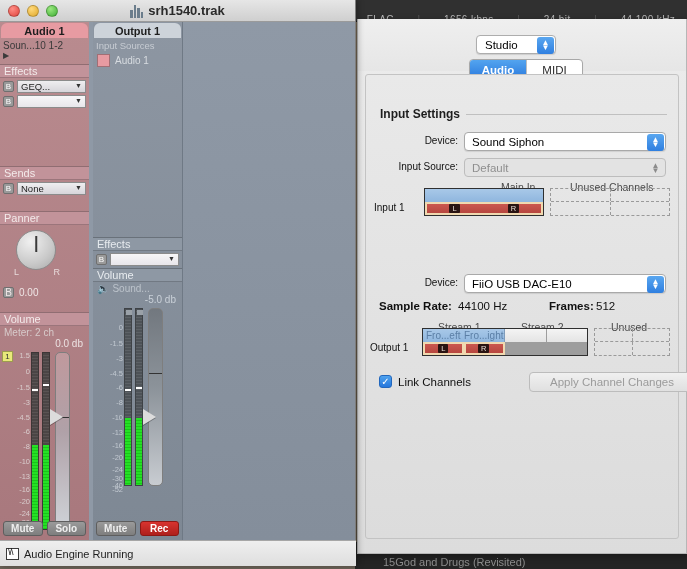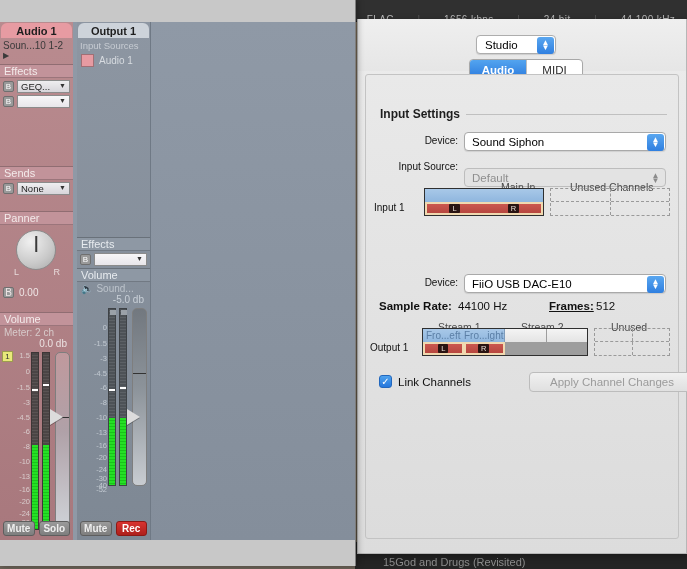--- a/index.html
+++ b/index.html
@@ -174,21 +174,21 @@
   .doc-icon { width: 13px; height: 14px; position: relative; display: inline-block; }
   .doc-icon i {
     position: absolute; bottom: 0; width: 2.5px; background: #6b7d8c;
   }
 
   .daw-body {
     position: absolute; top: 22px; left: 0; right: 0; bottom: 26px;
     background: #8f99a6;
     display: flex;
   }
-  .strip { width: 73px; height: 100%; position: relative; }
+  .strip { width: 89px; height: 100%; position: relative; }
   .strip-a { background: linear-gradient(180deg,#b98b8f,#a8787d); }
   .strip-o { background: linear-gradient(180deg,#8d96a2,#7e8894); margin-left: 4px; }
   .canvas-fill { flex: 1; background: linear-gradient(180deg,#8f99a6,#848e9b); border-left:1px solid #6f7985;}
 
   .strip-hdr {
     height: 15px; display: flex; align-items: center; justify-content: center;
     font-size: 11px; font-weight: bold; color: #1e1e1e;
     border-radius: 6px 6px 0 0; margin: 1px 1px 0 1px;
   }
   .hdr-a { background: #e79ba2; }
@@ -366,21 +366,21 @@
       <div class="row-label" style="left:10px; top:60px; width:82px;">Device:</div>
       <div class="combo" style="left:98px; top:57px; width:202px;">
         <span>Sound Siphon</span>
         <span class="pop-arrow">
             <span>▲</span>
             <span>▼</span>
           </span>
       </div>
 
       <div class="row-label" style="left:10px; top:86px; width:82px;">Input Source:</div>
-      <div class="combo disabled" style="left:98px; top:93px; width:202px;">
+      <div class="combo disabled" style="left:98px; top:83px; width:202px;">
         <span>Default</span>
         <span class="pop-arrow">
             <span>▲</span>
             <span>▼</span>
           </span>
       </div>
 
       <div class="colhdr" style="left:135px; top:106px;">Main In</div>
       <div class="colhdr" style="left:204px; top:106px;">Unused Channels</div>
 
@@ -416,21 +416,21 @@
       <div class="combo" style="left:98px; top:199px; width:202px;">
         <span>FiiO USB DAC-E10</span>
         <span class="pop-arrow">
             <span>▲</span>
             <span>▼</span>
           </span>
       </div>
 
       <div class="static-val" style="left:13px; top:225px; font-weight:bold;">Sample Rate:</div>
       <div class="static-val" style="left:92px; top:225px;">44100 Hz</div>
-      <div class="static-val" style="left:183px; top:225px; font-weight:bold;text-decoration:underline;">Frames:</div>
+      <div class="static-val" style="left:183px; top:225px; font-weight:bold;">Frames:</div>
       <div class="static-val" style="left:230px; top:225px;">512</div>
 
       <div class="colhdr" style="left:72px; top:246px;">Stream 1</div>
       <div class="colhdr" style="left:155px; top:246px;">Stream 2</div>
       <div class="colhdr" style="left:245px; top:246px;">Unused</div>
 
       <div class="row-label" style="left:4px; top:267px; width:62px; text-align:left;">Output 1</div>
 
       <div class="matrix-box" style="left:56px; top:253px; width:166px;">
         <div class="mrow top">
@@ -466,20 +466,36 @@
         <span class="chkbox">✓</span>
         <span>Link Channels</span>
       </div>
 
       <div class="btn-grey" style="left:163px; top:297px; width:166px;">Apply Channel Changes</div>
 
     </div>
   </div>
 
   <div class="daw">
+    <div class="titlebar">
+      <div class="lights">
+        <div class="light l-red"></div>
+        <div class="light l-yel"></div>
+        <div class="light l-grn"></div>
+      </div>
+      <div class="title-mid">
+        <span class="doc-icon">
+          <i style="left:0; height:8px;"></i>
+            <i style="left:3.5px; height:13px;"></i>
+            <i style="left:7px; height:10px;"></i>
+            <i style="left:10.5px; height:6px;"></i>
+        </span>
+        <span>srh1540.trak</span>
+      </div>
+    </div>
 
     <div class="daw-body">
 
       <div class="strip strip-a">
         <div class="strip-hdr hdr-a">Audio 1</div>
         <div class="strip-sub">Soun...10 1-2</div>
         <div class="tri">▶</div>
 
         <div class="sect-bar bar-a" style="margin-top:4px;">Effects</div>
         <div class="fxrow">
@@ -613,15 +629,19 @@
 
         <div class="btnrow">
           <div class="sbtn">Mute</div>
           <div class="sbtn rec">Rec</div>
         </div>
       </div>
 
       <div class="canvas-fill"></div>
     </div>
 
+    <div class="statusbar">
+      <span class="wave-icon"></span>
+      <span>Audio Engine Running</span>
+    </div>
   </div>
 
 </div>
 
 </body></html>

